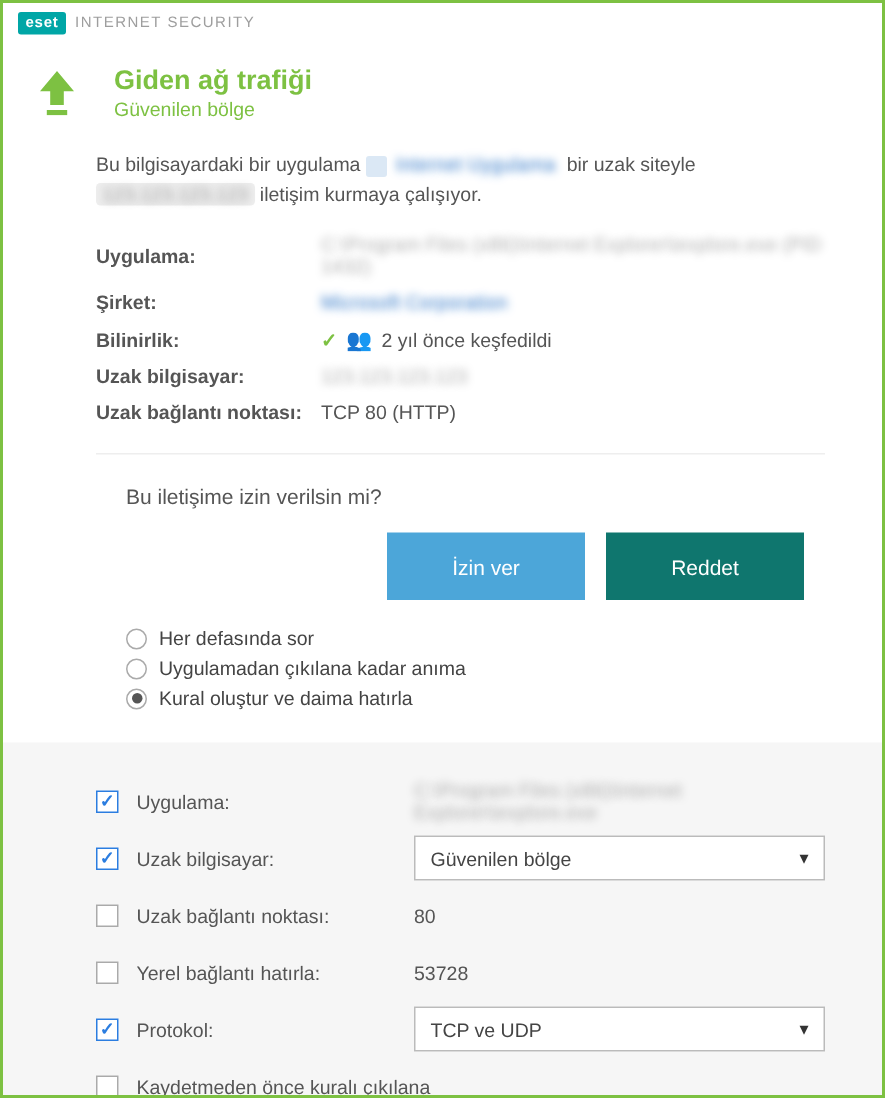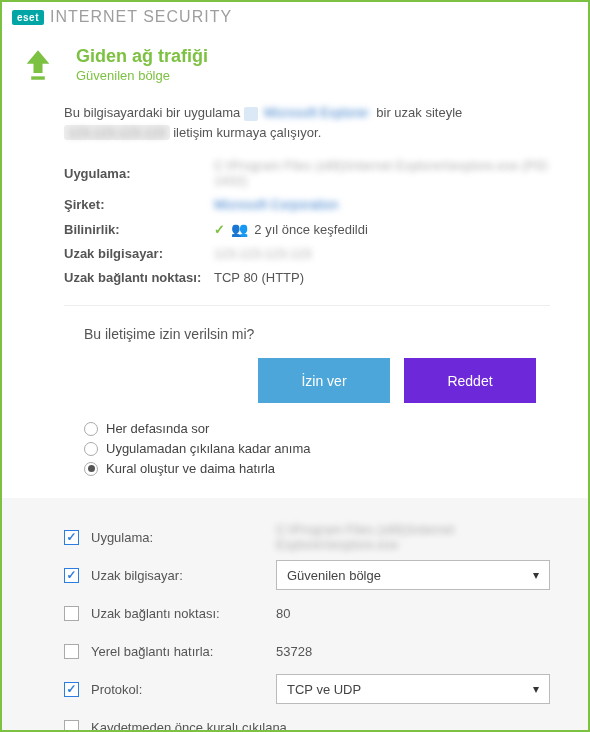--- a/index.html
+++ b/index.html
@@ -1,19 +1,19 @@
 <!DOCTYPE html>
 <html><head>
 <meta charset="utf-8">
 <style>
 * { box-sizing: border-box; margin: 0; padding: 0; }
 body { width: 590px; height: 732px; font-family: "Segoe UI", Tahoma, sans-serif; font-size: 13px; color: #444; border: 2px solid #7dc142; background: #fff; display: flex; flex-direction: column; }
 .titlebar { display: flex; align-items: center; padding: 6px 10px; background: #fff; }
 .logo-badge { background: #00a6a6; color: #fff; font-size: 10px; font-weight: bold; padding: 2px 5px; border-radius: 2px; margin-right: 6px; letter-spacing: 0.5px; text-align: center; }
-.titlebar-text { color: #9e9e9e; font-size: 16px; letter-spacing: 1px; }
+.titlebar-text { color: #9e9e9e; font-size: 10px; letter-spacing: 1px; }
 .header { display: flex; align-items: flex-start; padding: 14px 17px 18px 22px; gap: 12px; }
 .header-icon { width: 28px; flex-shrink: 0; margin-top: 2px; }
 .header-text { margin-left: 12px; }
 .header-title { color: #7dc142; font-size: 18px; font-weight: 600; }
 .header-sub { color: #7dc142; font-size: 13px; margin-top: 1px; }
 .content { padding: 0 38px 0 62px; }
 .intro { color: #555; line-height: 1.5; margin-bottom: 16px; }
 .intro .blur { color: transparent; text-shadow: 0 0 6px #999; background: #eee; border-radius: 3px; padding: 0 4px; }
 .intro .blur-link { color: transparent; text-shadow: 0 0 6px #2a72c4; padding: 0 4px; }
 .kv { display: flex; margin: 9px 0; align-items: center; }
@@ -22,21 +22,21 @@
 .kv-value.blur { color: transparent; text-shadow: 0 0 6px #aaa; }
 .kv-value.blur-link { color: transparent; text-shadow: 0 0 6px #2a72c4; }
 .kv-value .check { color: #7dc142; font-weight: bold; margin-right: 6px; }
 .kv-value .people { color: #8aa6c1; margin-right: 6px; font-size: 14px; }
 .divider { border: none; border-top: 1px solid #eee; margin: 20px 0; }
 .question-block { padding: 0 52px 14px 62px; margin-left: 20px; }
 .question { color: #555; font-size: 14px; margin-bottom: 16px; }
 .btn-row { display: flex; justify-content: flex-end; gap: 14px; margin-bottom: 18px; }
 .btn { width: 132px; height: 45px; border: none; font-size: 14px; cursor: pointer; }
 .btn-allow { background: #4ca6d9; color: #fff; }
-.btn-deny { background: #6d28d9; color: #fff; }
+.btn-deny { background: #0f766e; color: #fff; }
 .radio-group { margin-bottom: 8px; }
 .radio-row { display: flex; align-items: center; margin: 5px 0; cursor: pointer; }
 .radio { width: 14px; height: 14px; border: 1px solid #aaa; border-radius: 50%; margin-right: 8px; display: inline-flex; align-items: center; justify-content: center; }
 .radio.checked::after { content: ""; width: 7px; height: 7px; background: #555; border-radius: 50%; }
 .rules { background: #f6f6f6; padding: 16px 38px 20px 62px; }
 .rule-row { display: flex; align-items: center; margin: 8px 0; min-height: 30px; }
 .chk { width: 15px; height: 15px; border: 1px solid #aaa; background: #fff; margin-right: 12px; display: inline-flex; align-items: center; justify-content: center; flex-shrink: 0; cursor: pointer; }
 .chk.checked { border-color: #2b7de0; }
 .chk.checked::after { content: "✓"; color: #2b7de0; font-size: 12px; font-weight: bold; line-height: 1; }
 .rule-label { width: 185px; color: #555; }
@@ -62,21 +62,21 @@
     </svg>
   </div>
   <div class="header-text">
     <div class="header-title">Giden ağ trafiği</div>
     <div class="header-sub">Güvenilen bölge</div>
   </div>
 </div>
 
 <div class="content">
   <p class="intro">
-    <span>Bu bilgisayardaki bir uygulama </span><span class="mini-icon"></span><span class="blur-link">Microsoft Explorer</span><span> bir uzak siteyle </span><span class="blur">123.123.123.123</span><span> iletişim kurmaya çalışıyor.</span>
+    <span>Bu bilgisayardaki bir uygulama </span><span class="mini-icon"></span><span class="blur-link">Internet Uygulama</span><span> bir uzak siteyle </span><span class="blur">123.123.123.123</span><span> iletişim kurmaya çalışıyor.</span>
   </p>
 
   <div class="kv">
     <div class="kv-label">Uygulama:</div>
     <div class="kv-value blur">C:\Program Files (x86)\Internet Explorer\iexplore.exe (PID 1432)</div>
   </div>
   <div class="kv">
     <div class="kv-label">Şirket:</div>
     <div class="kv-value blur-link">Microsoft Corporation</div>
   </div>

